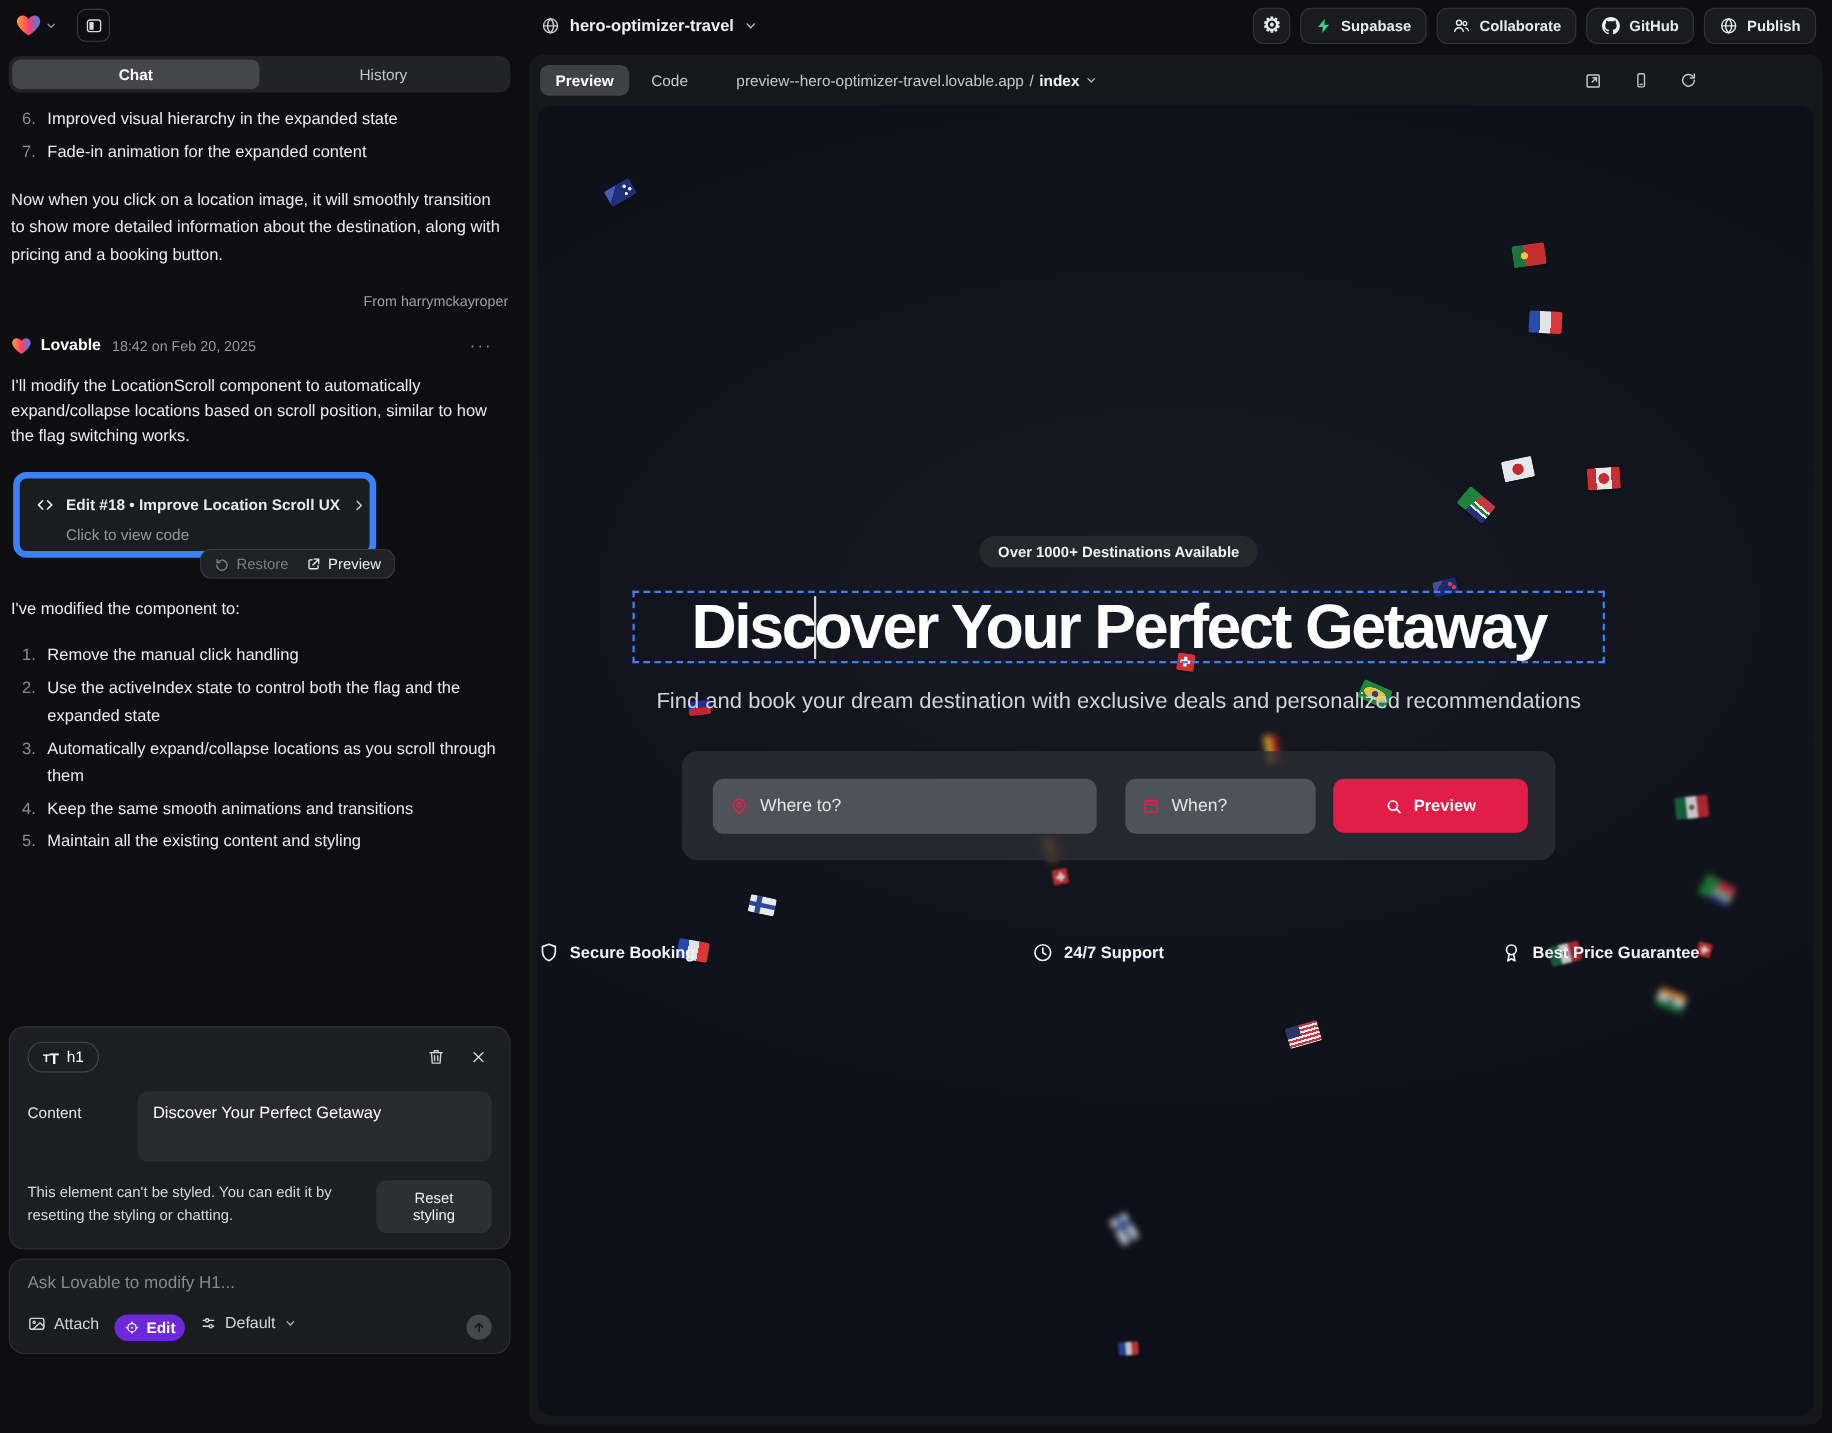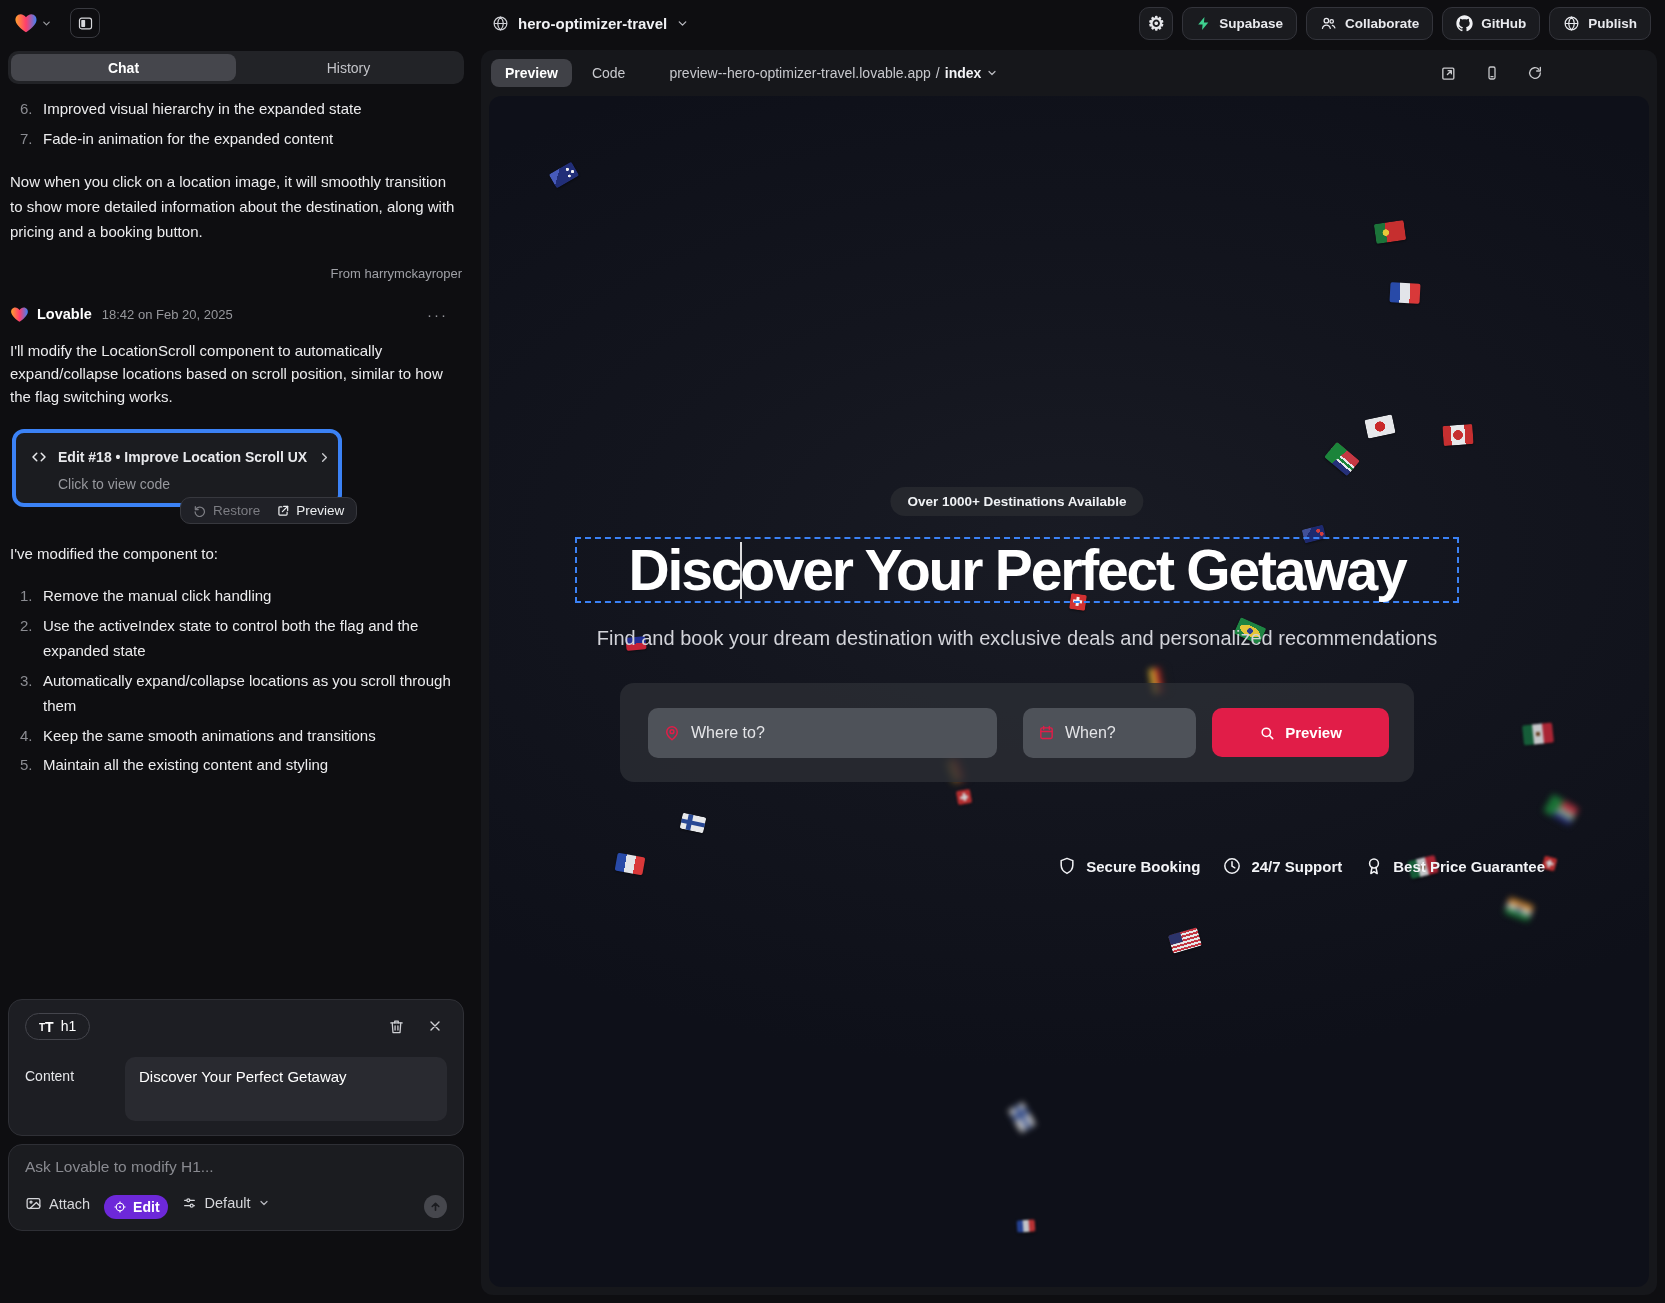--- a/index.html
+++ b/index.html
@@ -29,21 +29,21 @@
   .li { position:relative; padding-left:33px; margin-bottom:4px; line-height:25.5px; }
   .li .num { position:absolute; left:10px; color:#8b8c92; }
   .p1 { margin-top:18px; line-height:25px; }
   .from-label { margin-top:22px; text-align:right; font-size:13px; color:#9fa0a6; line-height:16px; }
   .bubble { margin:8px 0 0 85px; background:#242529; border-radius:14px; padding:12px 17px; line-height:23px; color:#e9eaed; }
   .assistant-row { margin-top:22px; display:flex; align-items:center; gap:8px; height:20px; }
   .assistant-name { font-size:14.5px; font-weight:700; color:#fff; }
   .assistant-time { font-size:13px; color:#96979c; margin-left:2px; }
   .more-dots { margin-left:auto; margin-right:14px; color:#94959a; font-size:15px; letter-spacing:2px; cursor:pointer; }
   .p2 { margin-top:15px; line-height:23px; }
-  .edit-card { position:relative; margin:21px 0 0 2px; width:330px; height:78px; background:#1b1c20; border:4px solid #3b82f6; border-radius:12px; padding:14px 14px; cursor:pointer; }
+  .edit-card { position:relative; margin:21px 0 0 2px; width:330px; height:78px; background:#1b1c20; border:6px solid #3b82f6; border-radius:12px; padding:14px 14px; cursor:pointer; }
   .ec-row1 { display:flex; align-items:center; gap:10px; height:20px; }
   .ec-title { font-size:14px; font-weight:600; color:#e8e9ec; white-space:nowrap; }
   .ec-chevron { margin-left:auto; }
   .ec-sub { margin:8px 0 0 28px; font-size:14px; color:#97989d; line-height:18px; }
   .rp-pill { position:absolute; left:164px; top:64px; height:27px; display:flex; align-items:center; gap:16px; background:#202127; border:1px solid #37383e; border-radius:10px; padding:0 12px; white-space:nowrap; }
   .rp-item { display:flex; align-items:center; gap:6px; font-size:13.5px; cursor:pointer; }
   .rp-item.dim { color:#7c7d83; }
   .rp-item.lit { color:#eceef0; }
   .p3 { margin-top:34px; line-height:25px; }
   .ol-bottom { margin-top:17px; }
@@ -114,21 +114,21 @@
   .caret { position:absolute; left:163px; top:3px; width:2px; height:57px; background:#ffffff; opacity:.85; }
   .hero-h1 { font-size:57px; font-weight:700; letter-spacing:-2.2px; color:#ffffff; white-space:nowrap; }
   .hero-sub { position:absolute; top:531px; left:0; width:100%; text-align:center; font-size:20px; color:#d2d3d9; }
   .searchbar { position:absolute; top:587px; left:131px; width:794px; height:99px; background:rgba(44,46,53,.78); border-radius:14px; display:flex; align-items:center; padding:0 25px 0 28px; }
   .s-input { height:50px; background:rgba(88,91,99,.82); border-radius:10px; display:flex; align-items:center; gap:10px; padding:0 15px; }
   .s-input input { background:transparent; border:none; outline:none; font-family:"Liberation Sans",sans-serif; font-size:16px; color:#eceded; width:100%; }
   .s-input input::placeholder { color:#e4e5e8; }
   .s-where { width:349px; }
   .s-when { width:173px; margin-left:26px; }
   .search-btn { margin-left:16px; width:177px; height:49px; background:#e11d48; border:none; border-radius:10px; display:flex; align-items:center; justify-content:center; gap:10px; color:#fff; font-family:inherit; font-size:15px; font-weight:700; cursor:pointer; }
-  .features { position:absolute; top:760px; left:0; width:100%; display:flex; justify-content:flex-end; gap:22px; }
+  .features { position:absolute; top:760px; left:0; width:100%; display:flex; justify-content:space-between; gap:22px; }
   .feature { display:flex; align-items:center; gap:9px; font-size:15px; font-weight:700; color:#f2f3f6; }
 
   svg { display:block; }
 </style>
 </head>
 <body>
 
 <div class="screen">
 
   <div class="topbar">
@@ -341,20 +341,24 @@
           <span class="icon">
             <svg width="16" height="16" viewBox="0 0 24 24" fill="none" stroke="#d0d1d5" stroke-width="2.1" stroke-linecap="round">
                 <path d="M6 6l12 12M18 6L6 18"></path>
               </svg>
           </span>
         </div>
       </div>
       <div class="ed-content">
         <div class="ed-label">Content</div>
         <textarea class="ed-textarea" style="">Discover Your Perfect Getaway</textarea>
+      </div>
+      <div class="ed-note-row">
+        <div class="ed-note">This element can't be styled. You can edit it by resetting the styling or chatting.</div>
+        <button class="reset-btn">Reset styling</button>
       </div>
     </div>
 
     <div class="input-card">
       <input class="ci-input" placeholder="Ask Lovable to modify H1..." style="">
       <div class="ci-row">
         <span class="ci-item">
           <span class="icon">
             <svg width="17" height="17" viewBox="0 0 24 24" fill="none" stroke="#d6d7db" stroke-width="1.8" stroke-linecap="round" stroke-linejoin="round">
                 <rect x="3" y="5" width="18" height="14" rx="2.5"></rect>

